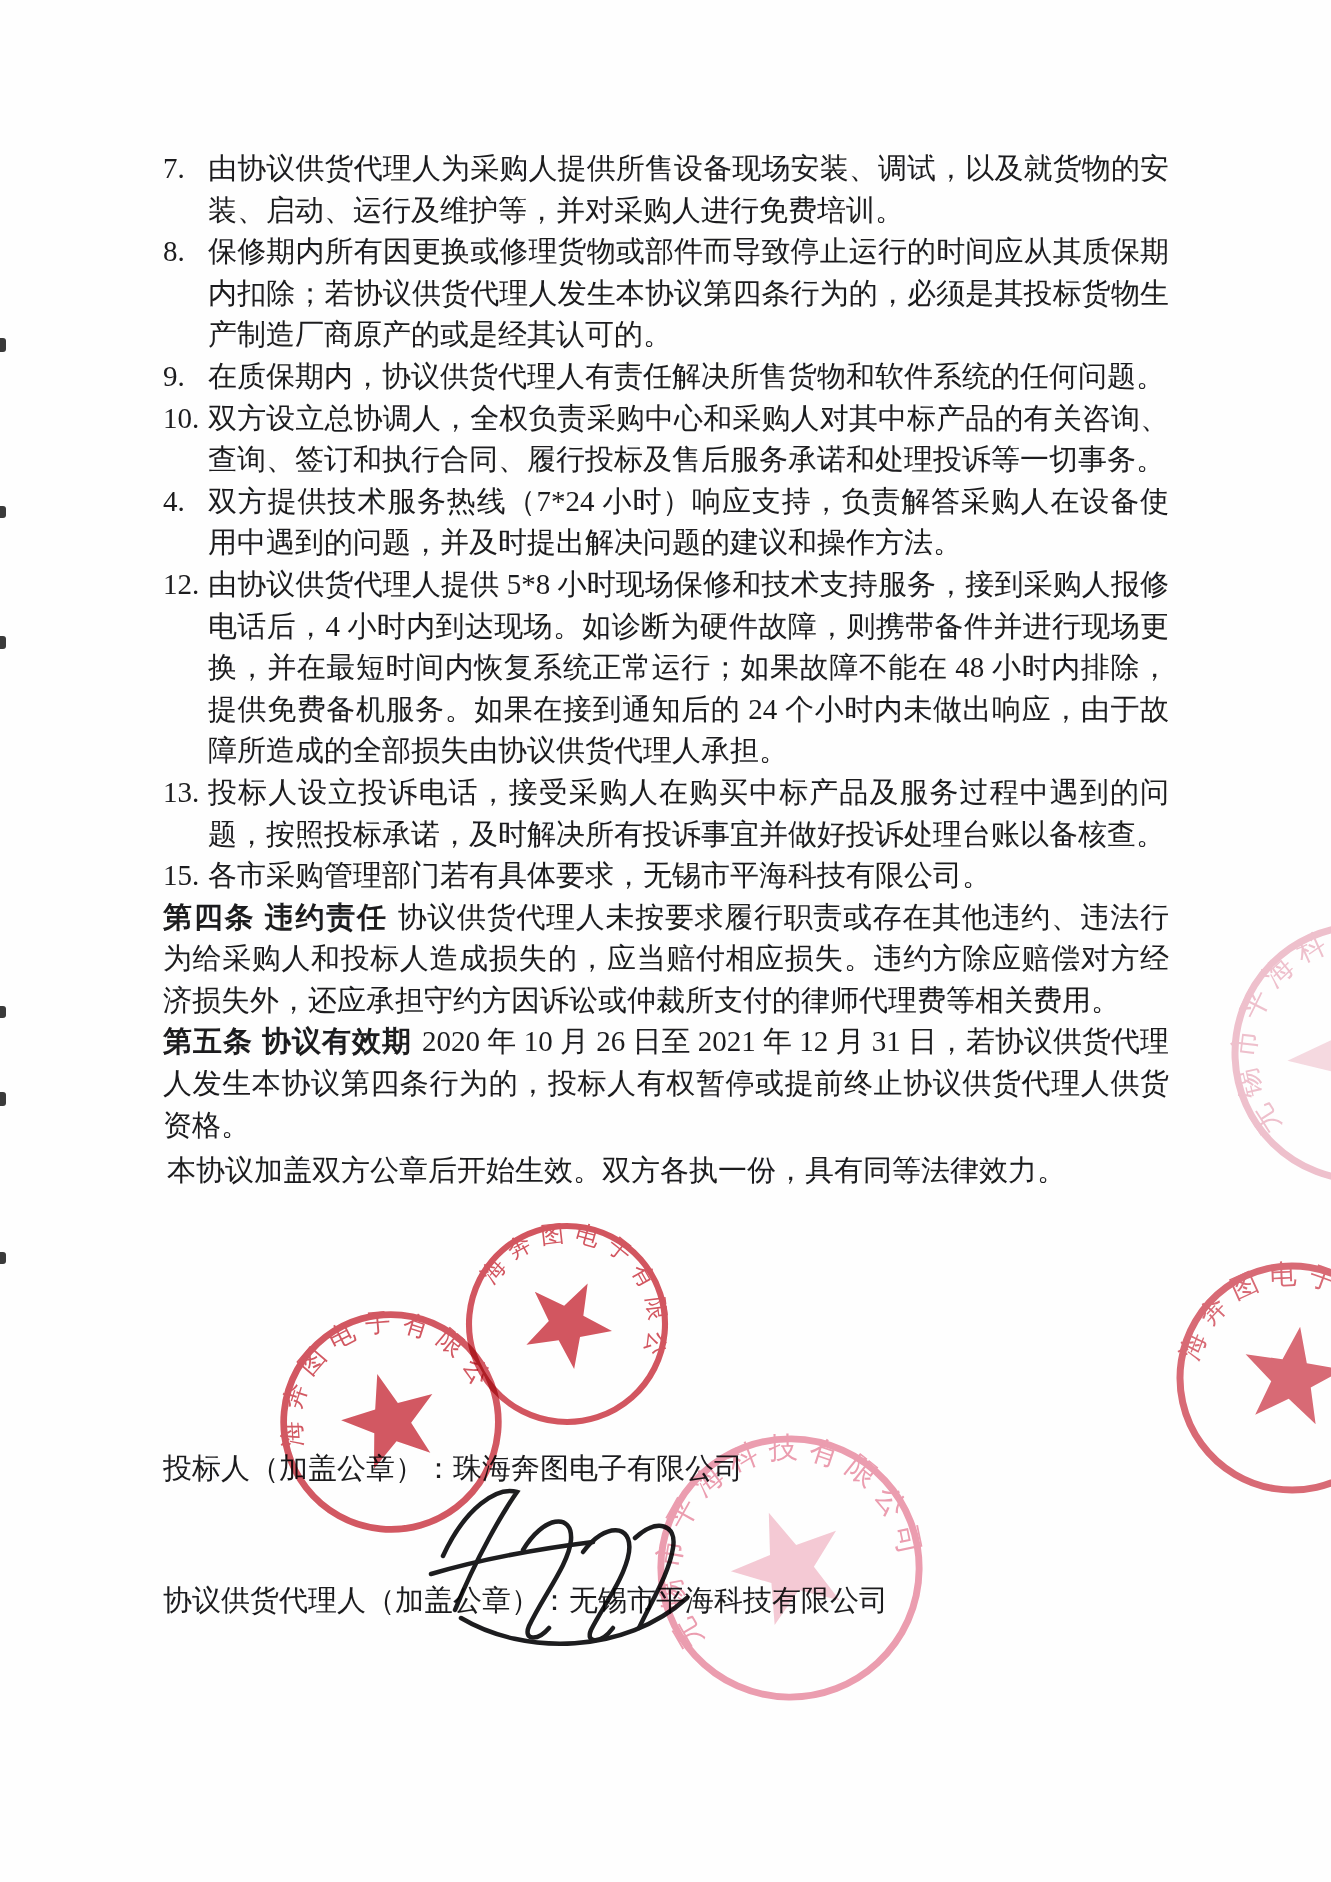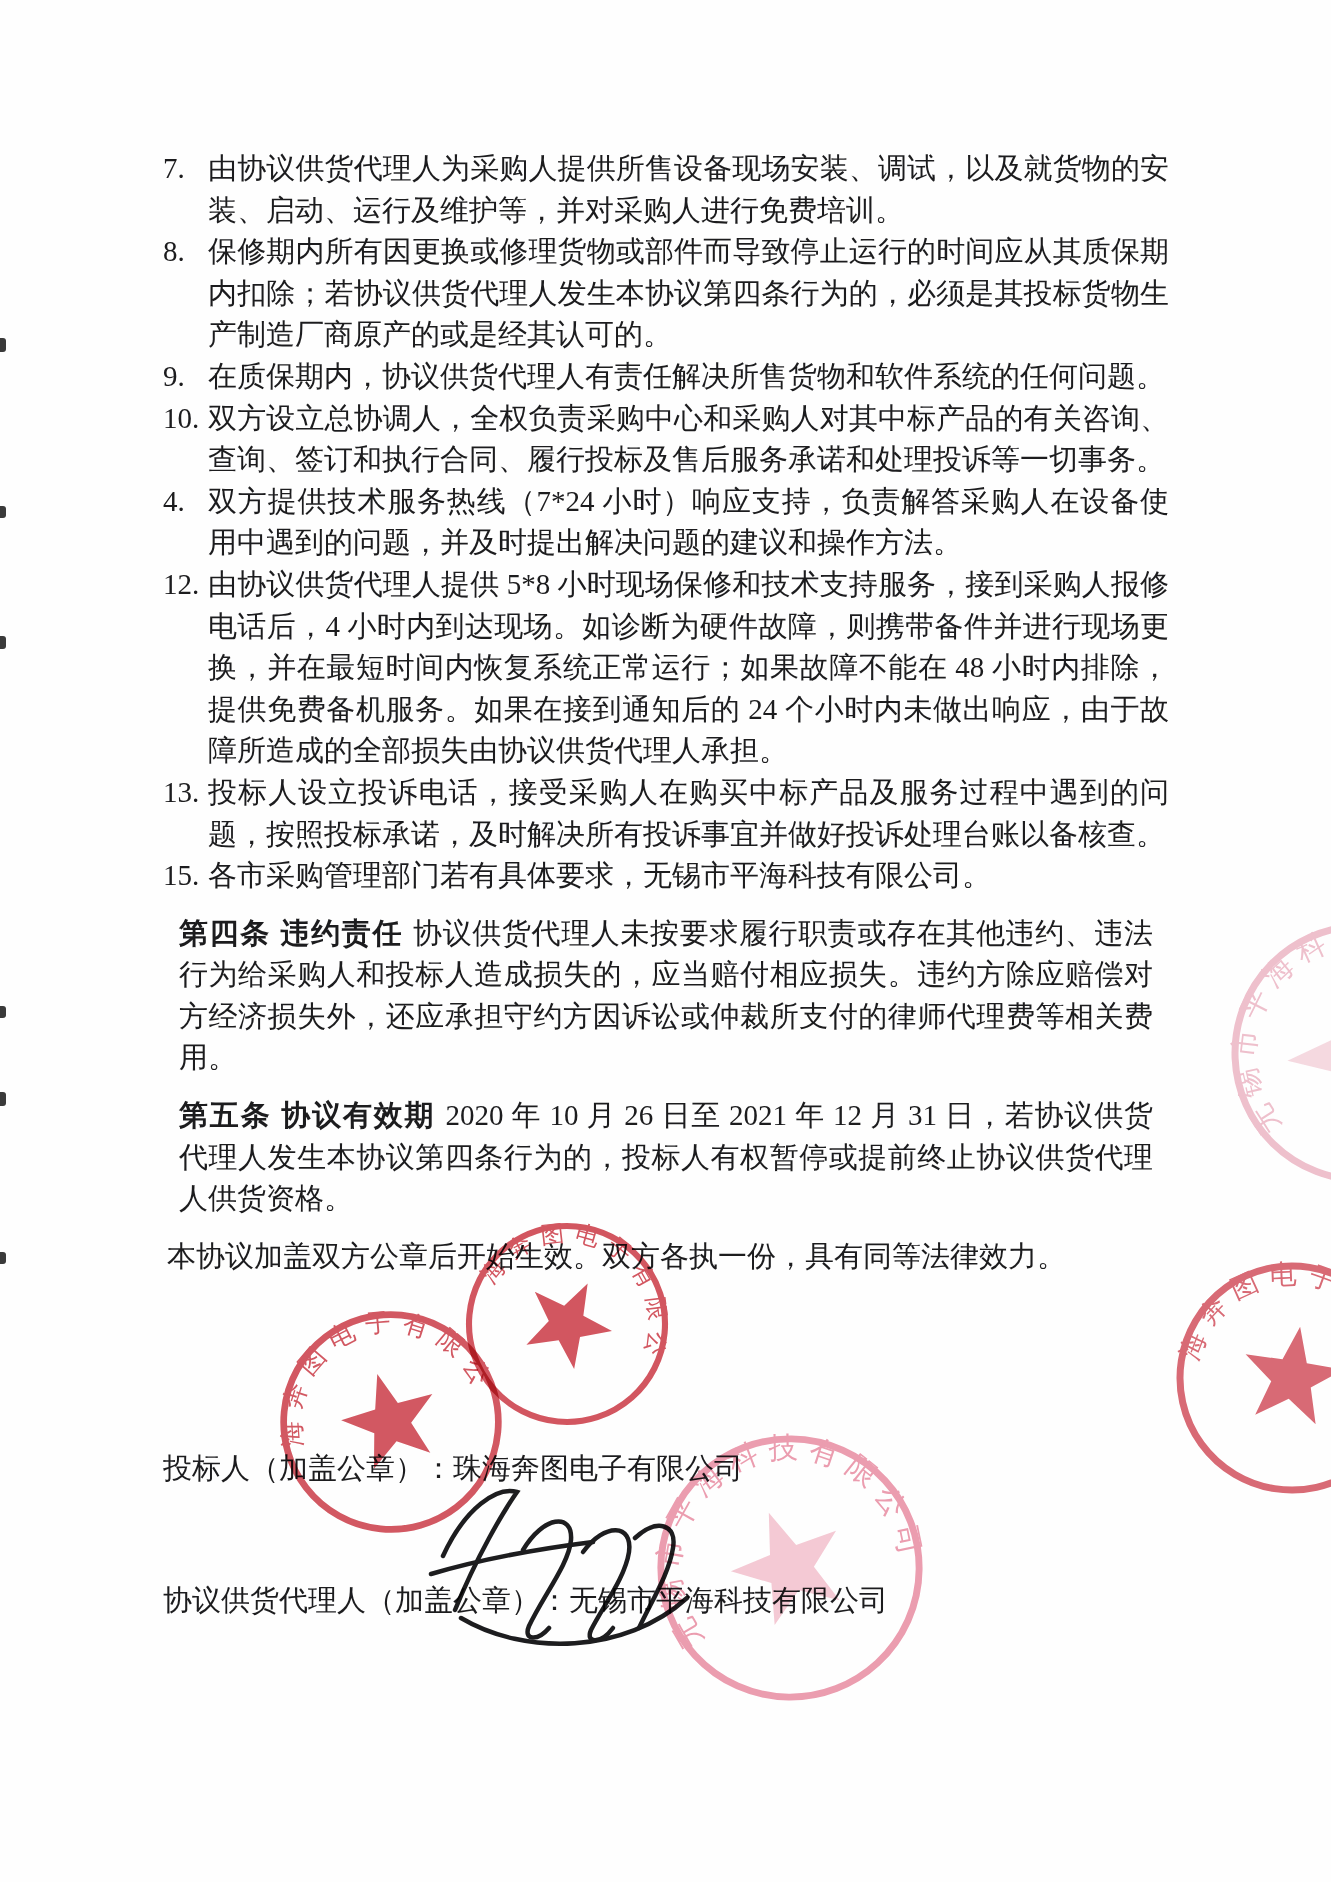--- a/index.html
+++ b/index.html
@@ -14,21 +14,21 @@
   }
   .body-block{
     position:absolute;
     left:163px;top:148px;width:1006px;
     font-size:29px;line-height:41.6px;
     text-align:justify;
   }
   .li{display:flex;}
   .li .num{flex:0 0 45px;text-align:left;}
   .li .txt{flex:1;text-align:justify;}
-  .clause{margin:16px;text-align:justify;}
+  .clause{margin:0;text-align:justify;}
   .clause .head{
     font-family:"Liberation Sans","DejaVu Sans",sans-serif;
     font-weight:700;
     letter-spacing:1px;
     margin-right:10px;
   }
   .closing{margin:4px;text-align:justify;}
   .sig-line{
     position:absolute;left:163px;
     font-size:29px;line-height:41.6px;white-space:nowrap;

